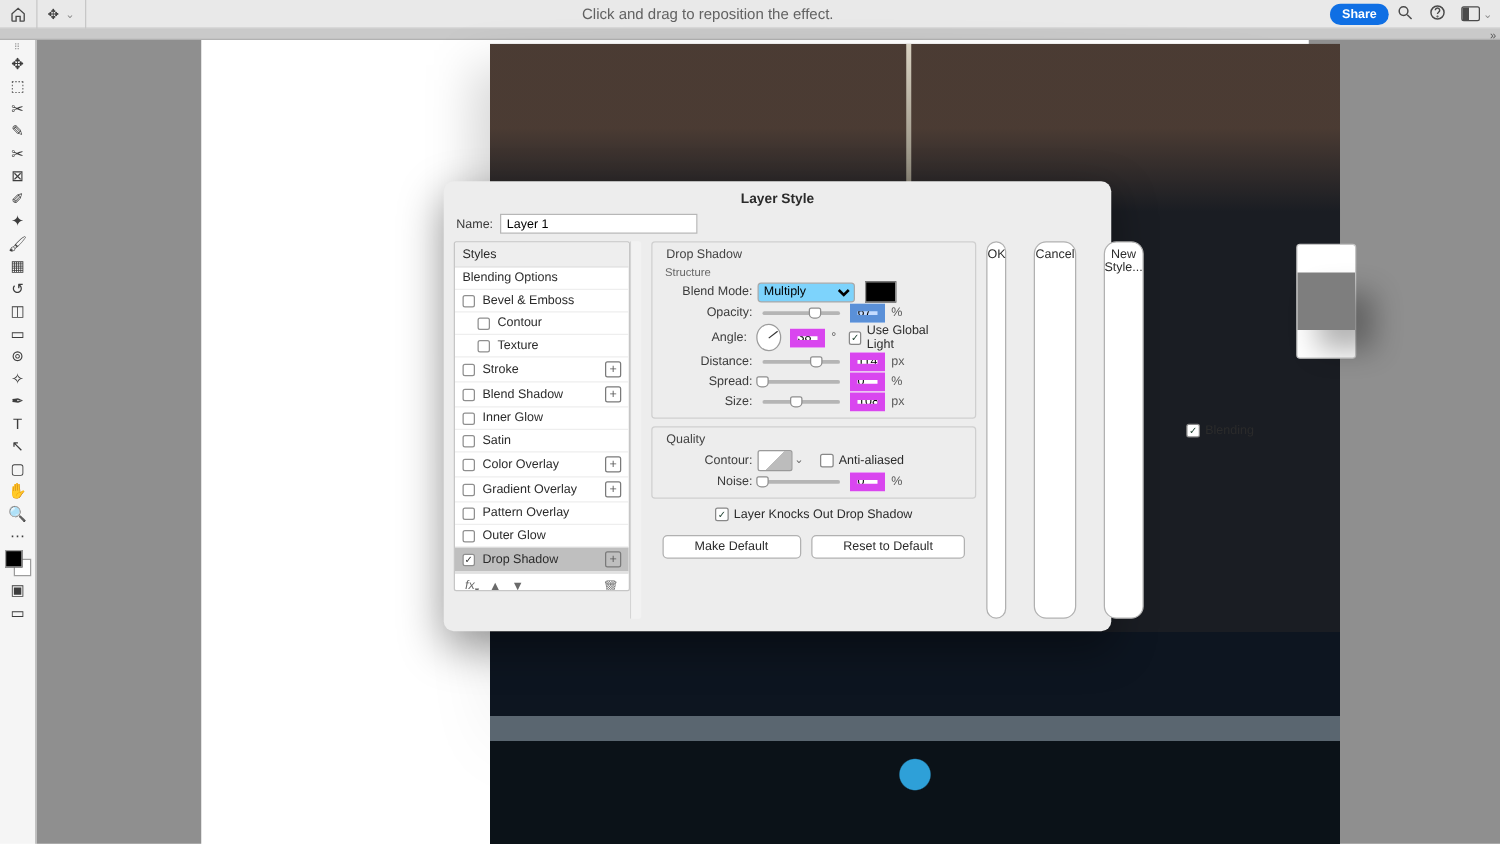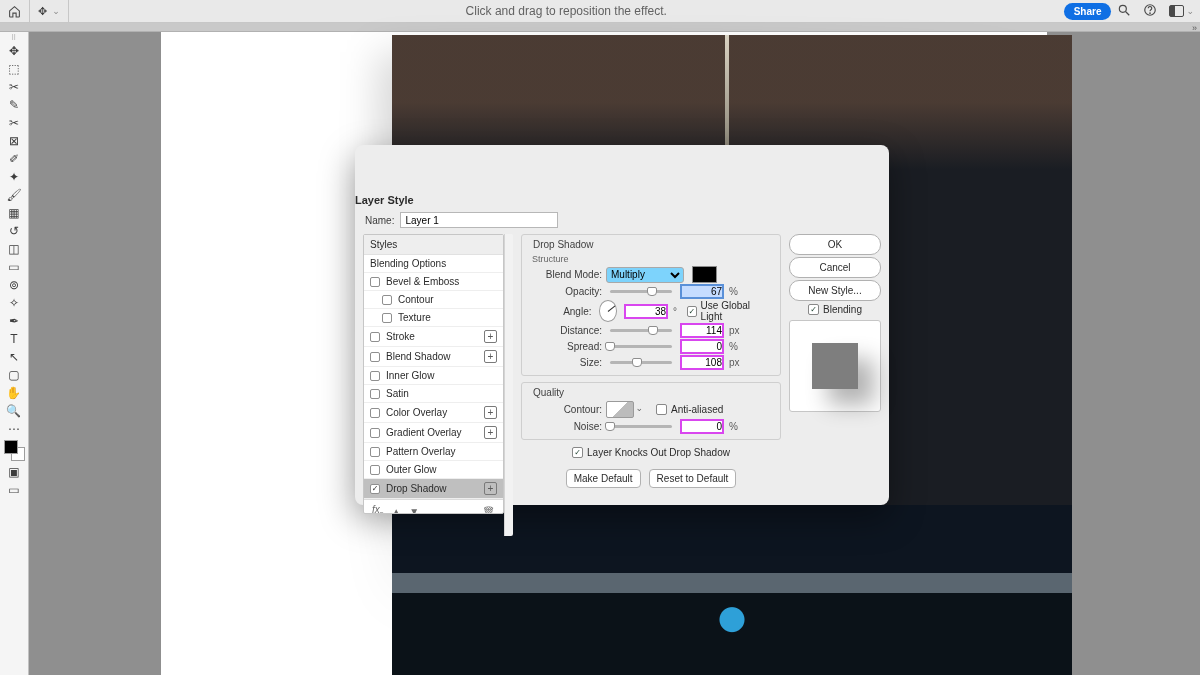--- a/index.html
+++ b/index.html
@@ -59,21 +59,21 @@
 .swatches { width: 21px; height: 21px; position: relative; margin: 2px 0; }
 .swatches .fg { position: absolute; left: 0; top: 0; width: 14px; height: 14px;
   background: #000; border: 1px solid #9d9d9d; }
 .swatches .bg { position: absolute; right: 0; bottom: 0; width: 14px; height: 14px;
   background: #fff; border: 1px solid #9d9d9d; }
 
 
 .dialog { position: absolute; left: 355px; top: 145px; width: 534px; height: 360px;
   background: #ededed; border-radius: 8px; box-shadow: 0 12px 35px rgba(0,0,0,.4);
   font-size: 10px; color: #2b2b2b; }
-.dialog .title { text-align: left; font-weight: 600; padding: 8px 0 6px; font-size: 11px; margin-top: 41px; }
+.dialog .title { text-align: center; font-weight: 600; padding: 8px 0 6px; font-size: 11px; }
 .dialog .name-row { display: flex; align-items: center; padding: 0 10px 6px; gap: 6px; }
 .dialog .name-row label { color: #3a3a3a; }
 .dialog .name-row input { flex: 0 0 158px; height: 16px; border: 1px solid #b7b7b7;
   background: #fff; padding: 0 4px; font-size: 10px; }
 
 .dlg-body { display: flex; padding: 0 8px 8px; gap: 8px; height: 310px; }
 
 .styles-col { width: 150px; }
 .styles-list { height: 280px; border: 1px solid #c6c6c6; background: #fff;
   display: flex; flex-direction: column; border-radius: 2px; overflow: hidden; }
@@ -104,21 +104,21 @@
   padding: 0 3px; font-size: 10px; color: #424242; }
 .subtitle { font-size: 9px; color: #666; margin: 2px 0 2px 4px; }
 
 .field { display: flex; align-items: center; margin: 1px 12px; gap: 4px; }
 .field .lab { width: 62px; text-align: right; color: #3b3b3b; }
 .field .slider { flex: 0 0 62px; height: 3px; background: #b5b5b5; border-radius: 2px;
   position: relative; margin: 0 4px; }
 .field .slider .thumb { position: absolute; top: -3px; width: 10px; height: 9px;
   background: #fff; border: 1px solid #8e8e8e; border-radius: 2px 2px 4px 4px;
   transform: translateX(-50%); }
-.field input.num { width: 44px; height: 15px; border: 2px solid #d946ef; text-align: right;
+.field input.num { width: 28px; height: 15px; border: 6px solid #d946ef; text-align: left;
   font-size: 10px; }
 .field input.num.hl { background: #c5dcff; border-color: #5a90d8; }
 .field .unit { color: #5a5a5a; margin-left: 1px; }
 .field select { height: 16px; font-size: 10px; border: 1px solid #a9a9a9;
   background: #7dd3fc; border-radius: 3px; }
 .color-swatch { width: 25px; height: 17px; background: #000; border: 1px solid #8c8c8c;
   margin-left: 4px; cursor: pointer; }
 .angle-dial { width: 22px; height: 22px; border: 1px solid #9c9c9c; border-radius: 50%;
   position: relative; background: #fff; margin: 0 3px; }
 .angle-dial::after { content: ""; position: absolute; left: 50%; top: 50%;
@@ -129,23 +129,23 @@
   background: #fff; color: #243; }
 .chk.on::after { content: "✓"; }
 .contour-swatch { width: 28px; height: 17px; border: 1px solid #9a9a9a;
   background: linear-gradient(135deg,#fff 0 49%, #bcbcbc 50% 100%); position: relative;
   border-radius: 2px; }
 .contour-swatch::after { content:"⌄"; position:absolute; right:-10px; top:1px; font-size:9px;
   color:#666; }
 
 .center-col .btn-row { display: flex; justify-content: center; gap: 8px; margin-top: 4px; }
 .pill { background: #fff; border: 1px solid #b1b1b1; border-radius: 4px;
-  padding: 3px 7px; font-size: 10px; cursor: pointer; }
-
-.right-col { width: 92px; display: flex; flex-direction: column; gap: 2px;
+  padding: 3px 25px; font-size: 10px; cursor: pointer; }
+
+.right-col { width: 92px; display: flex; flex-direction: row; gap: 22px;
   align-items: stretch; }
 .right-col .pill { width: 100%; text-align: center; border-radius: 10px; padding: 4px 0; }
 .previewbox { border: 1px solid #c6c6c6; background: #fff; border-radius: 3px;
   height: 92px; margin-top: 2px; display: flex; align-items: center; justify-content: center; }
 .prev-shadow { width: 46px; height: 46px; background: #7e7e7e;
   box-shadow: 16px 16px 22px rgba(0,0,0,.30); }
 
 </style>
 </head>
 <body>

